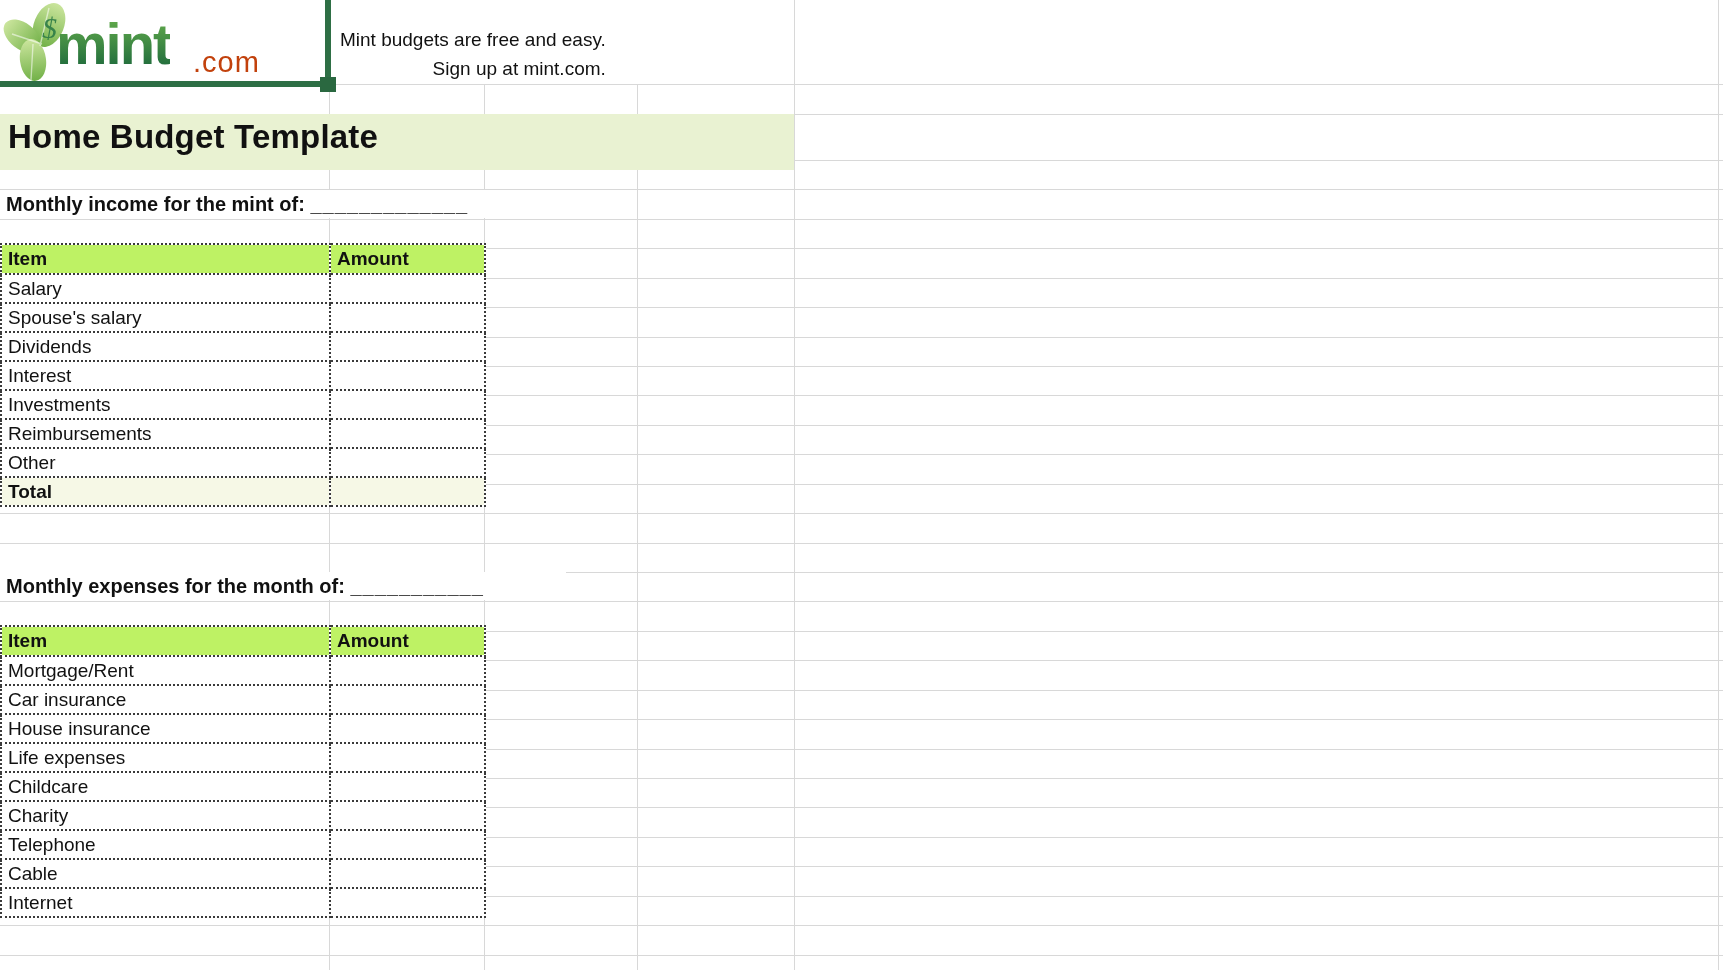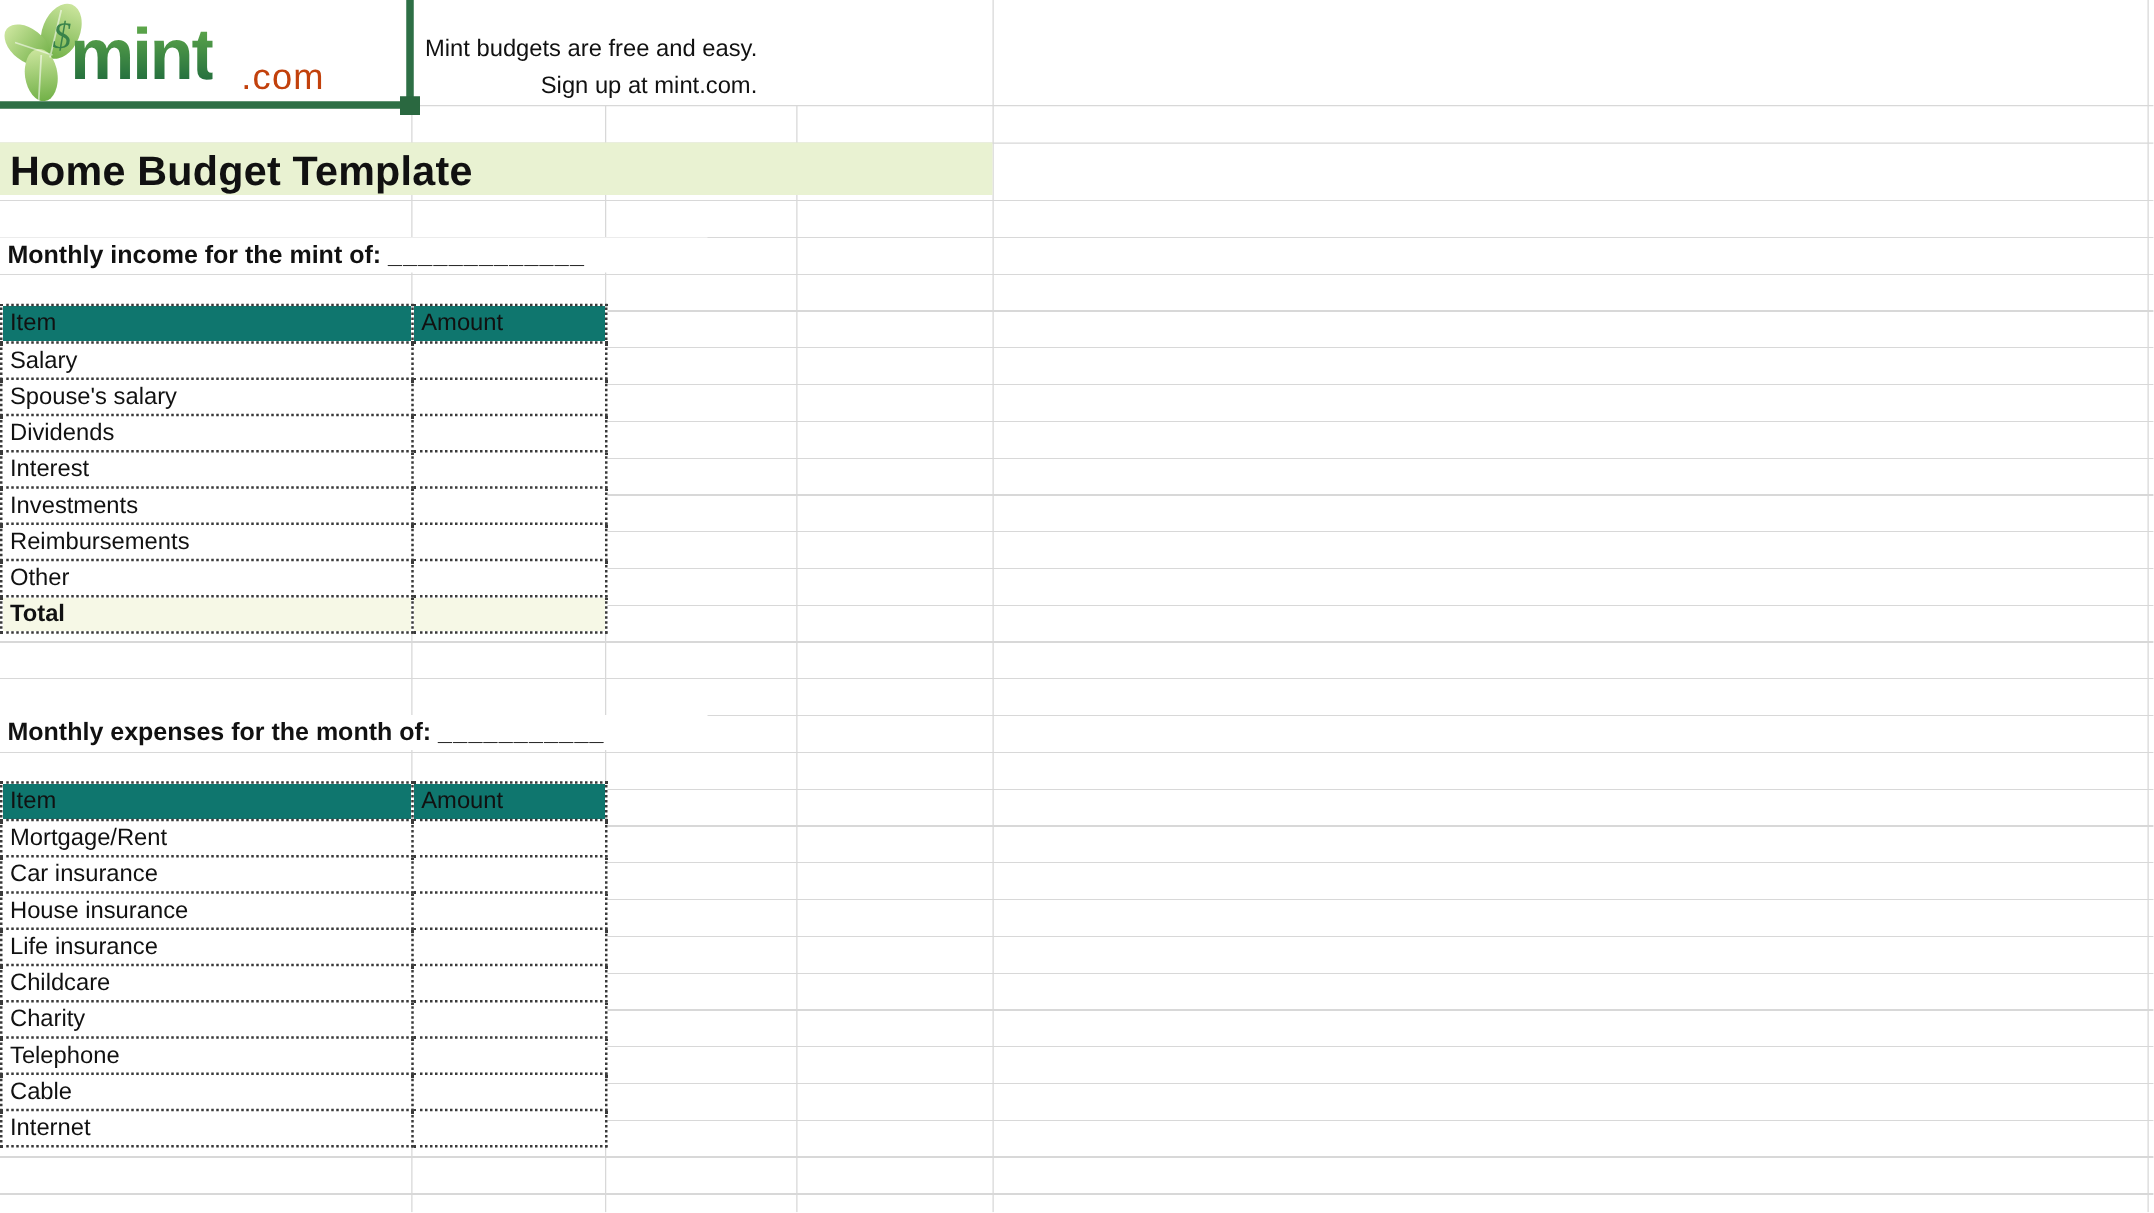--- a/index.html
+++ b/index.html
@@ -23,38 +23,38 @@
     #brand{background:linear-gradient(#6db54e,#14603a);-webkit-background-clip:text;background-clip:text;color:transparent;}
   }
   #tld{position:absolute;left:193px;top:46px;font-size:29px;color:#c2410c;letter-spacing:1px;}
   .logo-border{position:absolute;background:#2e6f45;z-index:5;}
   #lb-right{left:325px;top:0;width:6px;height:80px;}
   #lb-bottom{left:0;top:81px;width:322px;height:6px;}
   #lb-corner{left:320px;top:77px;width:16px;height:15px;background:#2a6840;}
   
   #tagline{position:absolute;left:340px;top:25px;font-size:19px;line-height:29px;z-index:2;text-align:right;}
   
-  #title-bar{position:absolute;left:0;top:114px;width:794px;height:42px;background:#e9f2d2;z-index:2;}
+  #title-bar{position:absolute;left:0;top:114px;width:794px;height:56px;background:#e9f2d2;z-index:2;}
   #title-bar span{display:block;padding-left:8px;line-height:46px;font-size:33px;font-weight:bold;letter-spacing:0.2px;}
   
   .section-heading{position:absolute;left:0;height:28px;line-height:28px;width:560px;background:#fff;
     font-size:20px;font-weight:bold;padding-left:6px;z-index:2;white-space:nowrap;}
   #income-heading{top:190px;}
   #expenses-heading{top:572px;}
   .section-heading .blank{letter-spacing:1px;}
   
   table.budget{position:absolute;left:0;border-collapse:collapse;table-layout:fixed;width:484px;
     background:#fff;z-index:3;}
   #income-table{top:243px;}
   #expenses-table{top:625px;}
   table.budget td{border:2px dotted #3a3a3a;font-size:19px;padding:0 0 0 6px;
     vertical-align:middle;overflow:hidden;white-space:nowrap;}
   table.budget tr{height:29px;}
   table.budget tr.head{height:30px;}
-  table.budget tr.head td{background:#0f766e;font-weight:normal;}
+  table.budget tr.head td{background:#bef264;font-weight:bold;}
   table.budget tr.total td{background:#f6f8e6;font-weight:bold;}
   table.budget td.amount{padding-left:8px;}
 </style>
 </head>
 <body>
 
 <div id="sheet">
 
   <div>
     <div class="gl-h" style="left:330px;top:84px;width:1393px;"></div>
@@ -168,21 +168,21 @@
     </tr>
     <tr>
       <td>Car insurance</td>
       <td class="amount"></td>
     </tr>
     <tr>
       <td>House insurance</td>
       <td class="amount"></td>
     </tr>
     <tr>
-      <td>Life insurance</td>
+      <td>Life expenses</td>
       <td class="amount"></td>
     </tr>
     <tr>
       <td>Childcare</td>
       <td class="amount"></td>
     </tr>
     <tr>
       <td>Charity</td>
       <td class="amount"></td>
     </tr>

